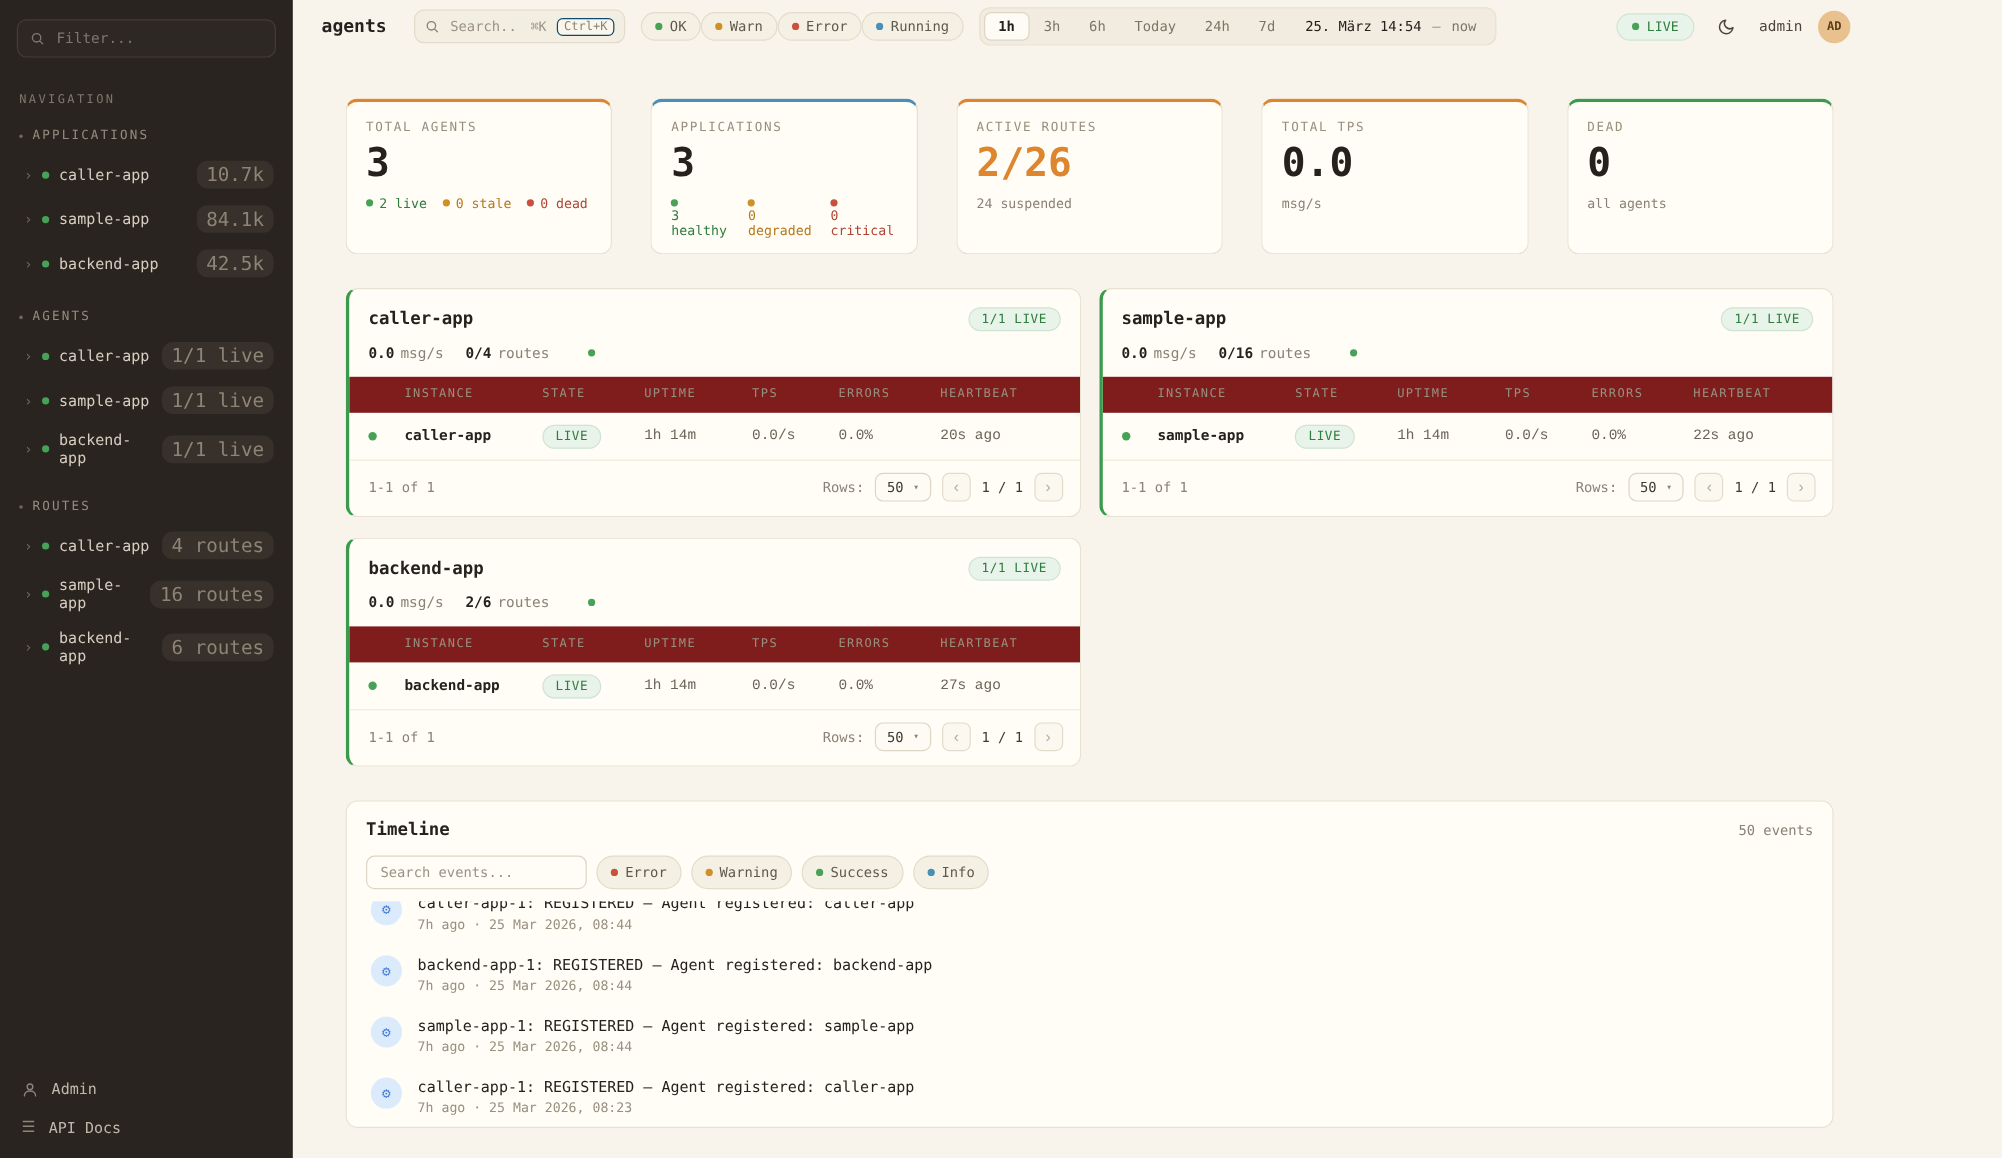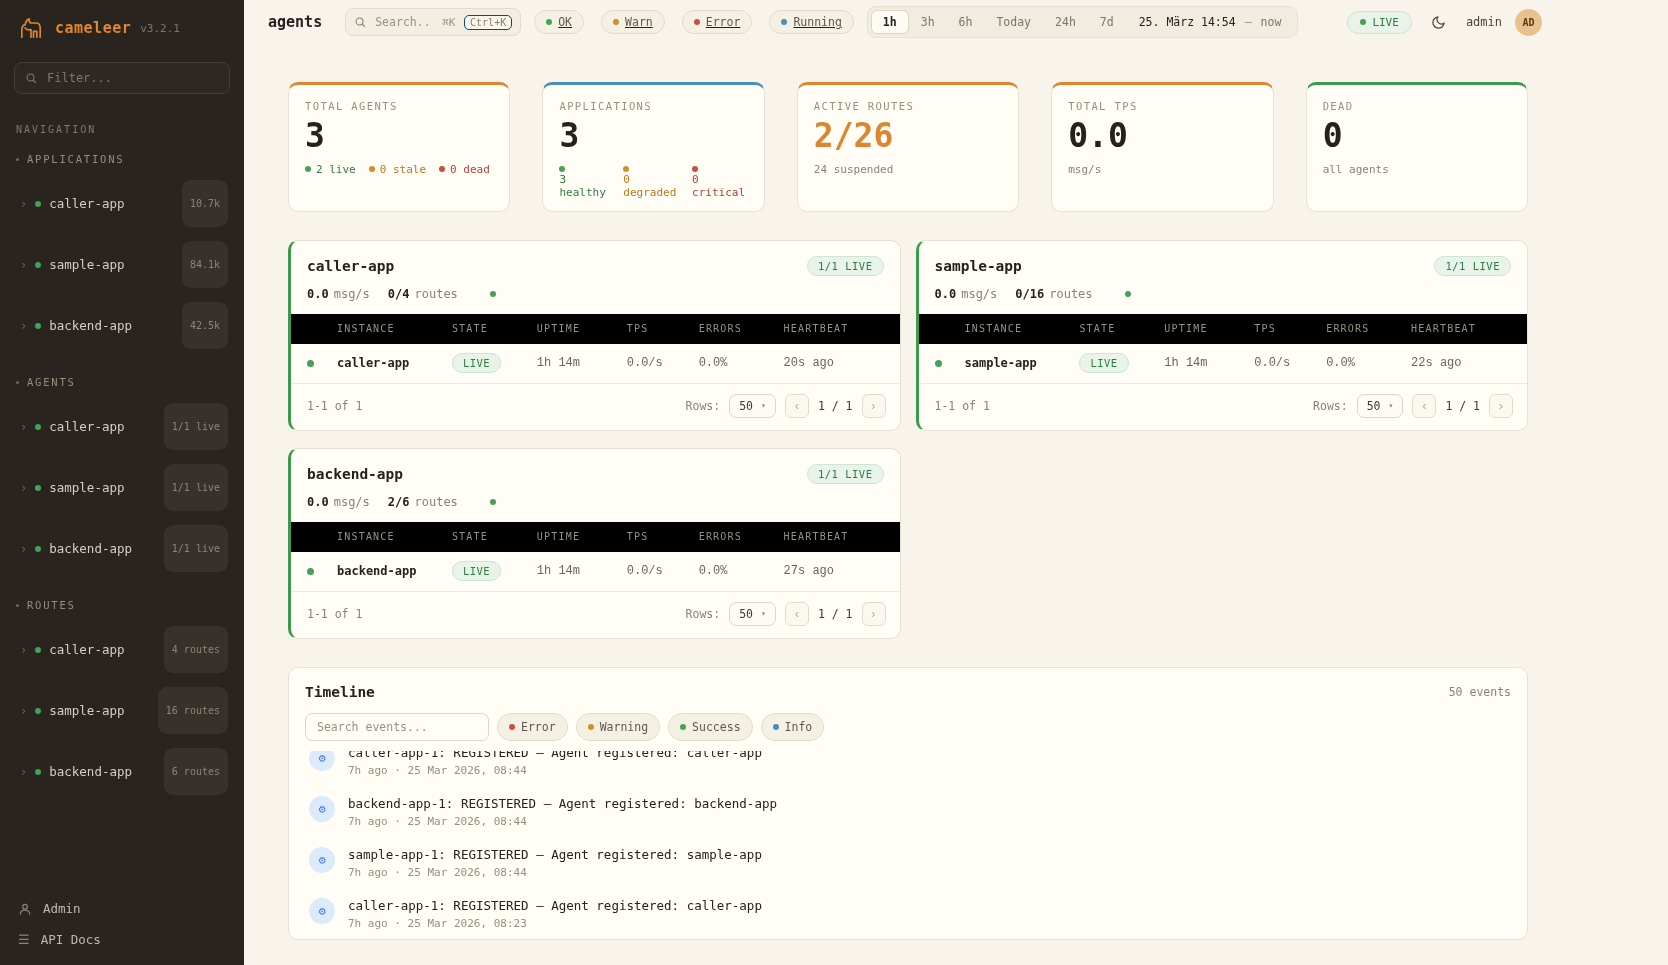--- a/index.html
+++ b/index.html
@@ -33,39 +33,39 @@
   .sec-dot { width:3px; height:3px; background:#6f675c; border-radius:50%; }
   .nav-item { display:flex; align-items:center; gap:8px; padding:7px 16px 7px 20px;
     font-size:12.5px; color:#d6cec1; cursor:pointer; }
   .chev { color:#6f675c; font-size:12px; line-height:1; }
   .dot { width:7px; height:7px; border-radius:50%; display:inline-block; flex:none; }
   .dot.sm { width:6px; height:6px; }
   .dot.green { background:#47a156; }
   .dot.amber { background:#d08f27; }
   .dot.red { background:#c8503c; }
   .dot.blue { background:#4a8fb5; }
-  .nav-badge { margin-left:auto; font-size:10px; color:#8d8476; background:#38312b;
-    padding:18px 8px; border-radius:9px; white-space:nowrap; }
+  .nav-badge { margin-left:auto; font-size:16px; color:#8d8476; background:#38312b;
+    padding:2px 8px; border-radius:9px; white-space:nowrap; }
   .sidebar-footer { margin-top:auto; padding:12px 18px 0; display:flex; flex-direction:column; gap:16px; }
   .foot-item { display:flex; gap:11px; align-items:center; font-size:12.5px; color:#c0b8aa; cursor:pointer; }
   .foot-icon { color:#8d8476; font-size:13px; display:flex; align-items:center; }
 
   
   main { flex:1; display:flex; flex-direction:column; overflow:hidden; }
   .topbar { height:44px; display:flex; align-items:center; gap:13px; padding:0 126px 0 24px; flex:none; }
   .page-title { font-weight:bold; font-size:15px; margin-right:10px; }
   .search-box { display:flex; align-items:center; gap:7px; border:1px solid #e3dccc;
     background:#f3eee2; border-radius:8px; padding:5px 8px; width:176px; color:#8a8276; }
   .search-box input { width:62px; border:0; background:transparent; outline:none;
     font:inherit; font-size:11.5px; color:#6b6458; }
   .search-box input::placeholder { color:#9a9284; }
   .hint { color:#9a9284; font-size:11px; }
   .kbd { border:1px solid #0c4a6e; border-radius:5px; padding:1px 5px; font-size:10px;
     color:#8a8276; background:#faf6ec; margin-left:auto; }
-  .chip-group { display:flex; gap:17px;text-decoration:underline; }
+  .chip-group { display:flex; gap:0; }
   .chip { display:flex; align-items:center; gap:6px; border:1px solid #e3dccc;
     background:#f5f0e4; border-radius:14px; padding:4px 11px; font-size:11.5px;
     color:#5f584d; cursor:pointer; white-space:nowrap; }
   .range-wrap { display:flex; align-items:center; background:#f1ecdf; border:1px solid #e7e1d1;
     border-radius:9px; padding:3px; }
   .range-btn { padding:4px 11px; font-size:11.5px; color:#7d7567; border-radius:6px;
     cursor:pointer; border:1px solid transparent; white-space:nowrap; }
   .range-btn.active { background:#fdfbf4; border-color:#ddd6c5; color:#26211c; font-weight:bold; }
   .dt-group { display:flex; gap:9px; padding:0 13px; font-size:11.5px; align-items:center; white-space:nowrap; }
   .dt { color:#26211c; } .dash { color:#9a9284; } .now { color:#7d7567; }
@@ -106,21 +106,21 @@
   .app-head { display:flex; align-items:center; justify-content:space-between; padding:15px 16px 7px; }
   .app-title { font-size:14.5px; font-weight:bold; margin:0; }
   .live-pill-sm { background:#e8f3e9; border:1px solid #cfe5d2; color:#2f7d3f;
     border-radius:11px; padding:3px 10px; font-size:10.5px; letter-spacing:.5px; white-space:nowrap; }
   .app-stats { display:flex; align-items:center; padding:4px 16px 13px; font-size:12px; }
   .as-val { font-weight:bold; margin-right:5px; }
   .as-unit { color:#8a8276; margin-right:18px; }
   .app-stats .dot { margin-left:14px; }
   .tbl-head, .tbl-row { display:grid; grid-template-columns:30px 1.15fr .85fr .9fr .72fr .85fr 1fr;
     align-items:center; padding:0 16px; }
-  .tbl-head { background:#000000; height:30px; font-size:10px; letter-spacing:1.2px; color:#97907f; }
+  .tbl-head { background:#7f1d1d; height:30px; font-size:10px; letter-spacing:1.2px; color:#97907f; }
   .tbl-row { height:40px; border-bottom:1px solid #efe9db; font-size:12px; }
   .row-name { font-weight:bold; }
   .cell-muted { color:#6b6458;font-family:Liberation Mono, monospace; }
   .tbl-foot { display:flex; align-items:center; justify-content:space-between;
     padding:10px 14px 12px 16px; font-size:11.5px; color:#8a8276; }
   .foot-right { display:flex; align-items:center; gap:9px; }
   .rows-select { display:flex; align-items:center; gap:8px; border:1px solid #ddd6c5;
     background:#fdfbf4; border-radius:7px; padding:4px 9px; color:#3f3a31; cursor:pointer; font-size:11.5px; }
   .caret { font-size:8px; color:#8a8276; }
   .pg-btn { width:24px; height:24px; border:1px solid #e3dccc; background:#fbf8ef; border-radius:6px;
@@ -144,29 +144,20 @@
   .ev-body { display:flex; flex-direction:column; gap:4px; }
   .ev-text { font-size:12.5px; color:#26211c; }
   .ev-time { font-size:11px; color:#97907f; }
 </style>
 </head>
 <body>
 
 <div class="app">
 
   <aside class="sidebar">
-    <div class="logo-row">
-      <span style="display:flex;">
-        <svg width="30" height="24" viewBox="0 0 36 28" fill="none" stroke="#e0862c" stroke-width="2" stroke-linejoin="round" stroke-linecap="round">
-          <path d="M7 25 V16 Q7 11 11 10 Q12 4 16 3 Q15 7 18 8 H24 Q29 8 29 14 V25 M25 25 V18 H21 V25 M18 25 V16 Q13 17 11 14"></path>
-        </svg>
-      </span>
-      <span class="logo-text">cameleer</span>
-      <span class="logo-ver">v3.2.1</span>
-    </div>
 
     <div class="filter-box">
       <span style="display:flex;">
         <svg width="12" height="12" viewBox="0 0 24 24" fill="none" stroke="currentColor" stroke-width="2.2" stroke-linecap="round">
             <circle cx="11" cy="11" r="7"></circle>
             <line x1="16.5" y1="16.5" x2="21" y2="21"></line>
           </svg>
       </span>
       <input placeholder="Filter..." style="">
     </div>

